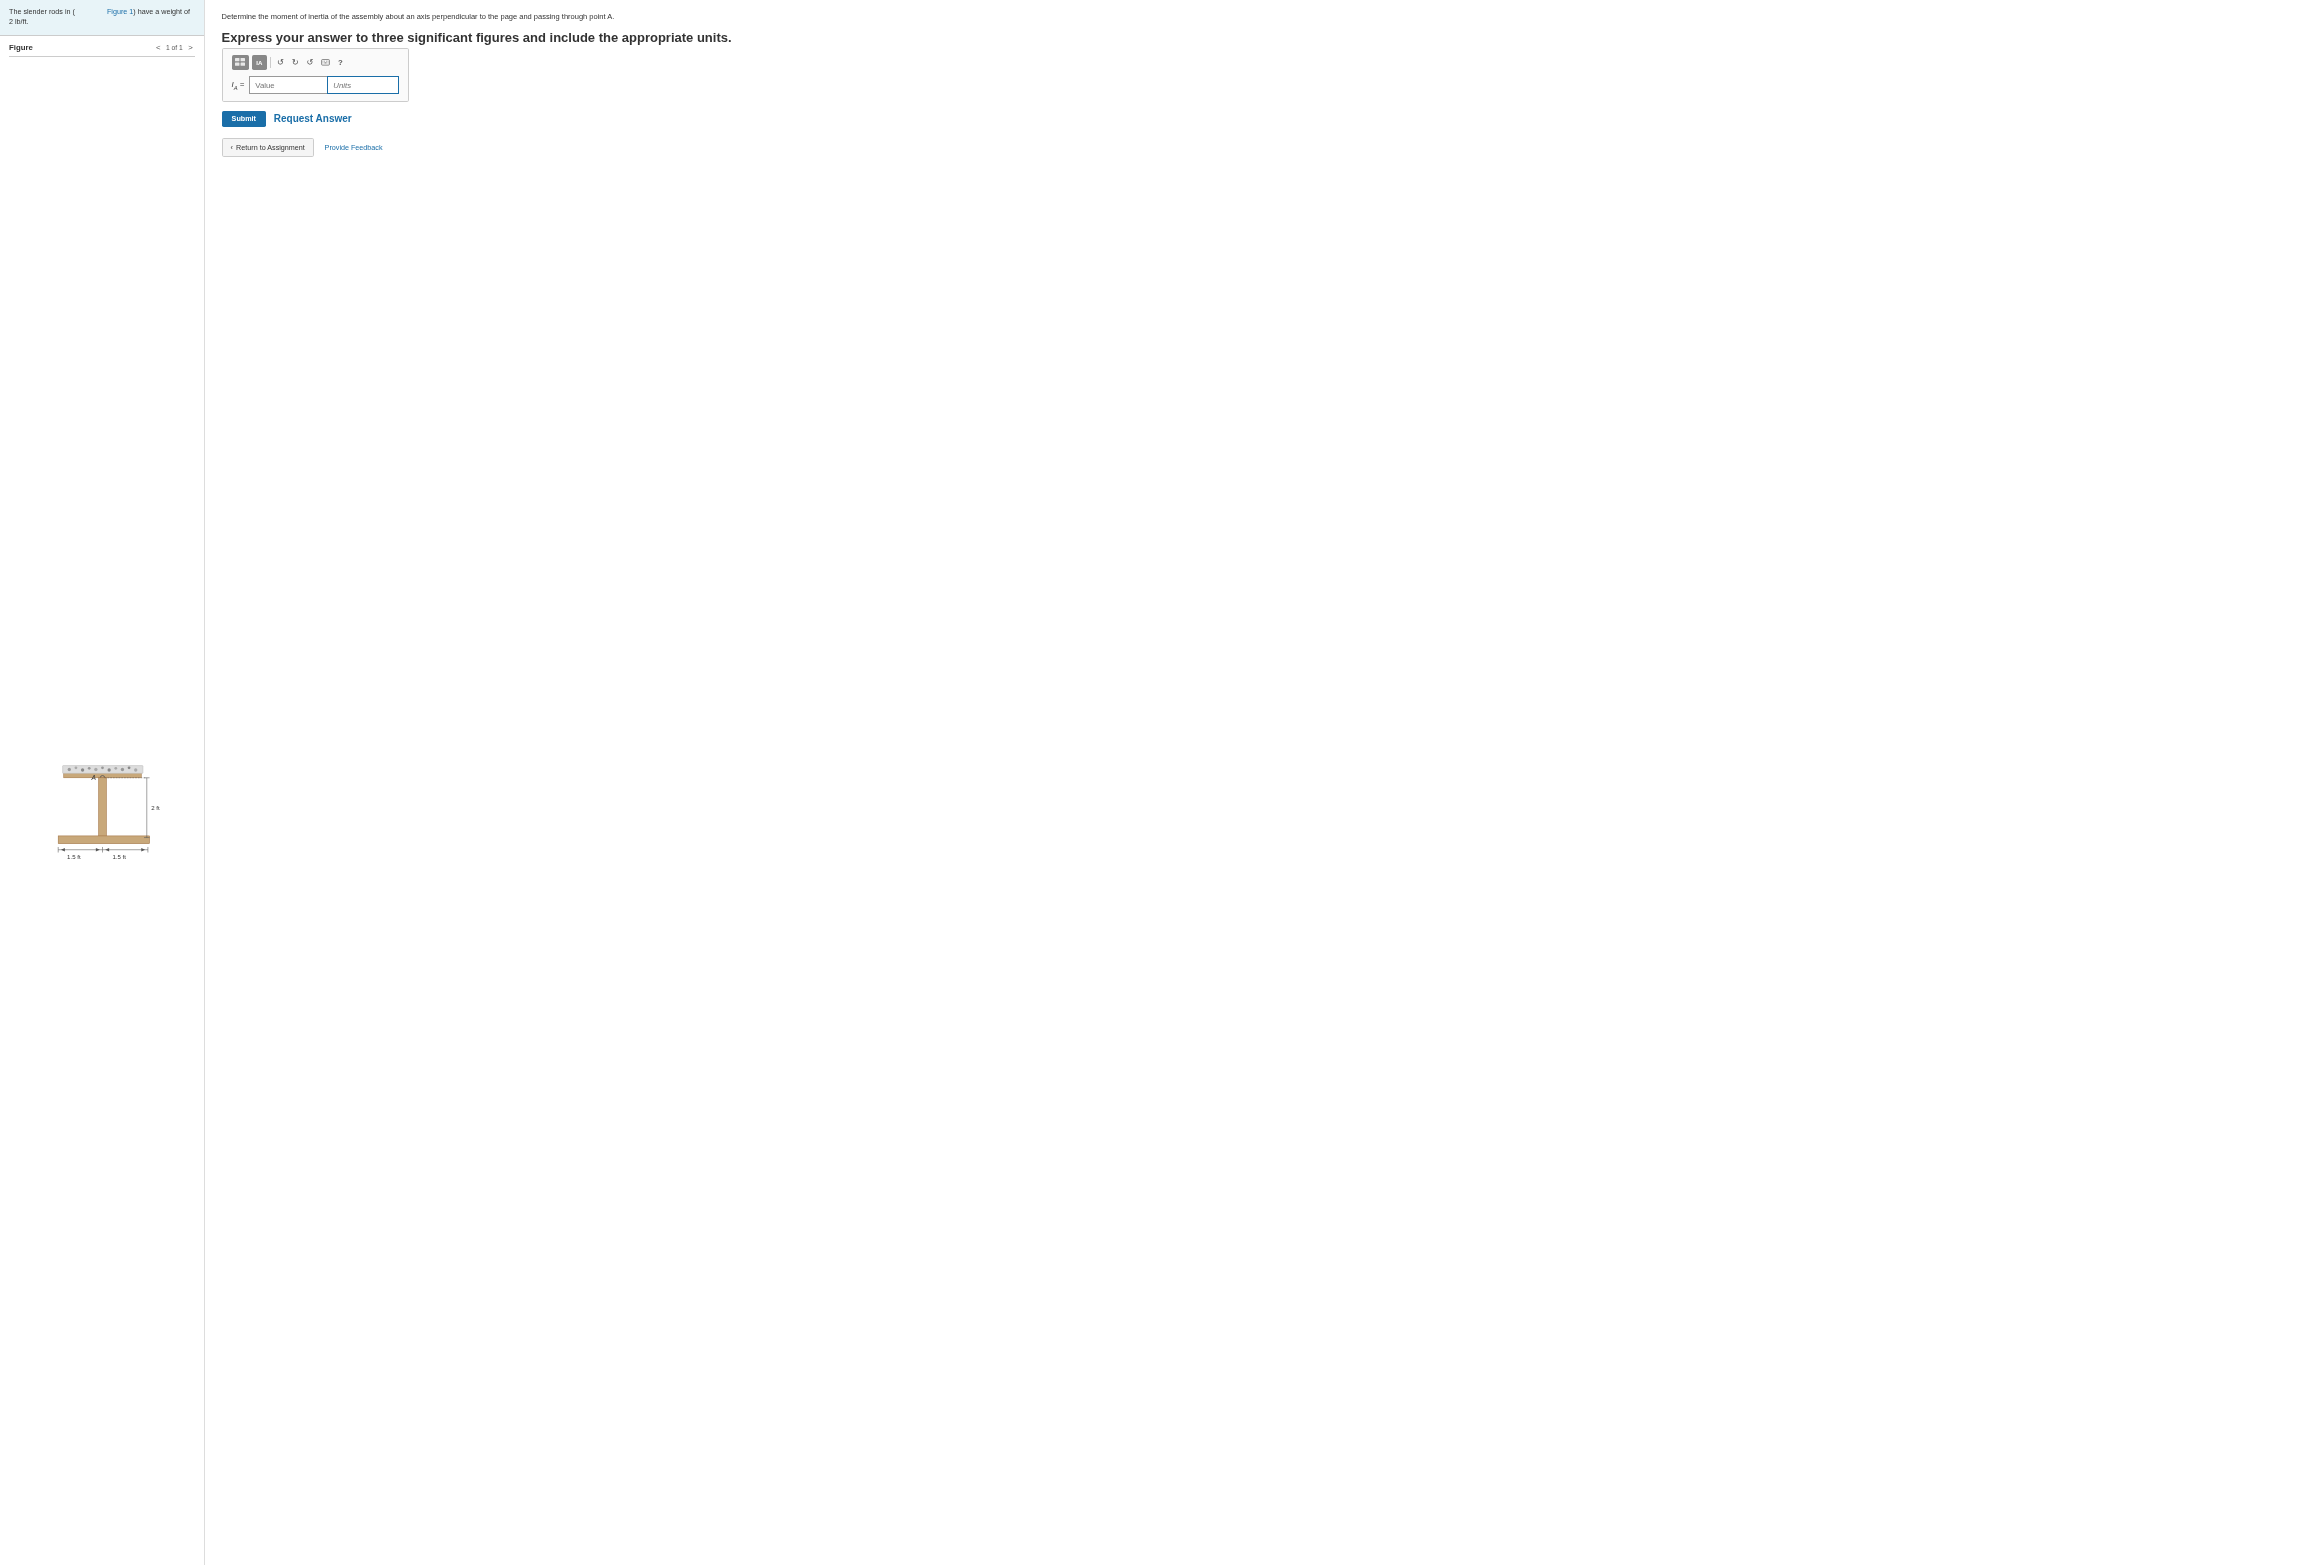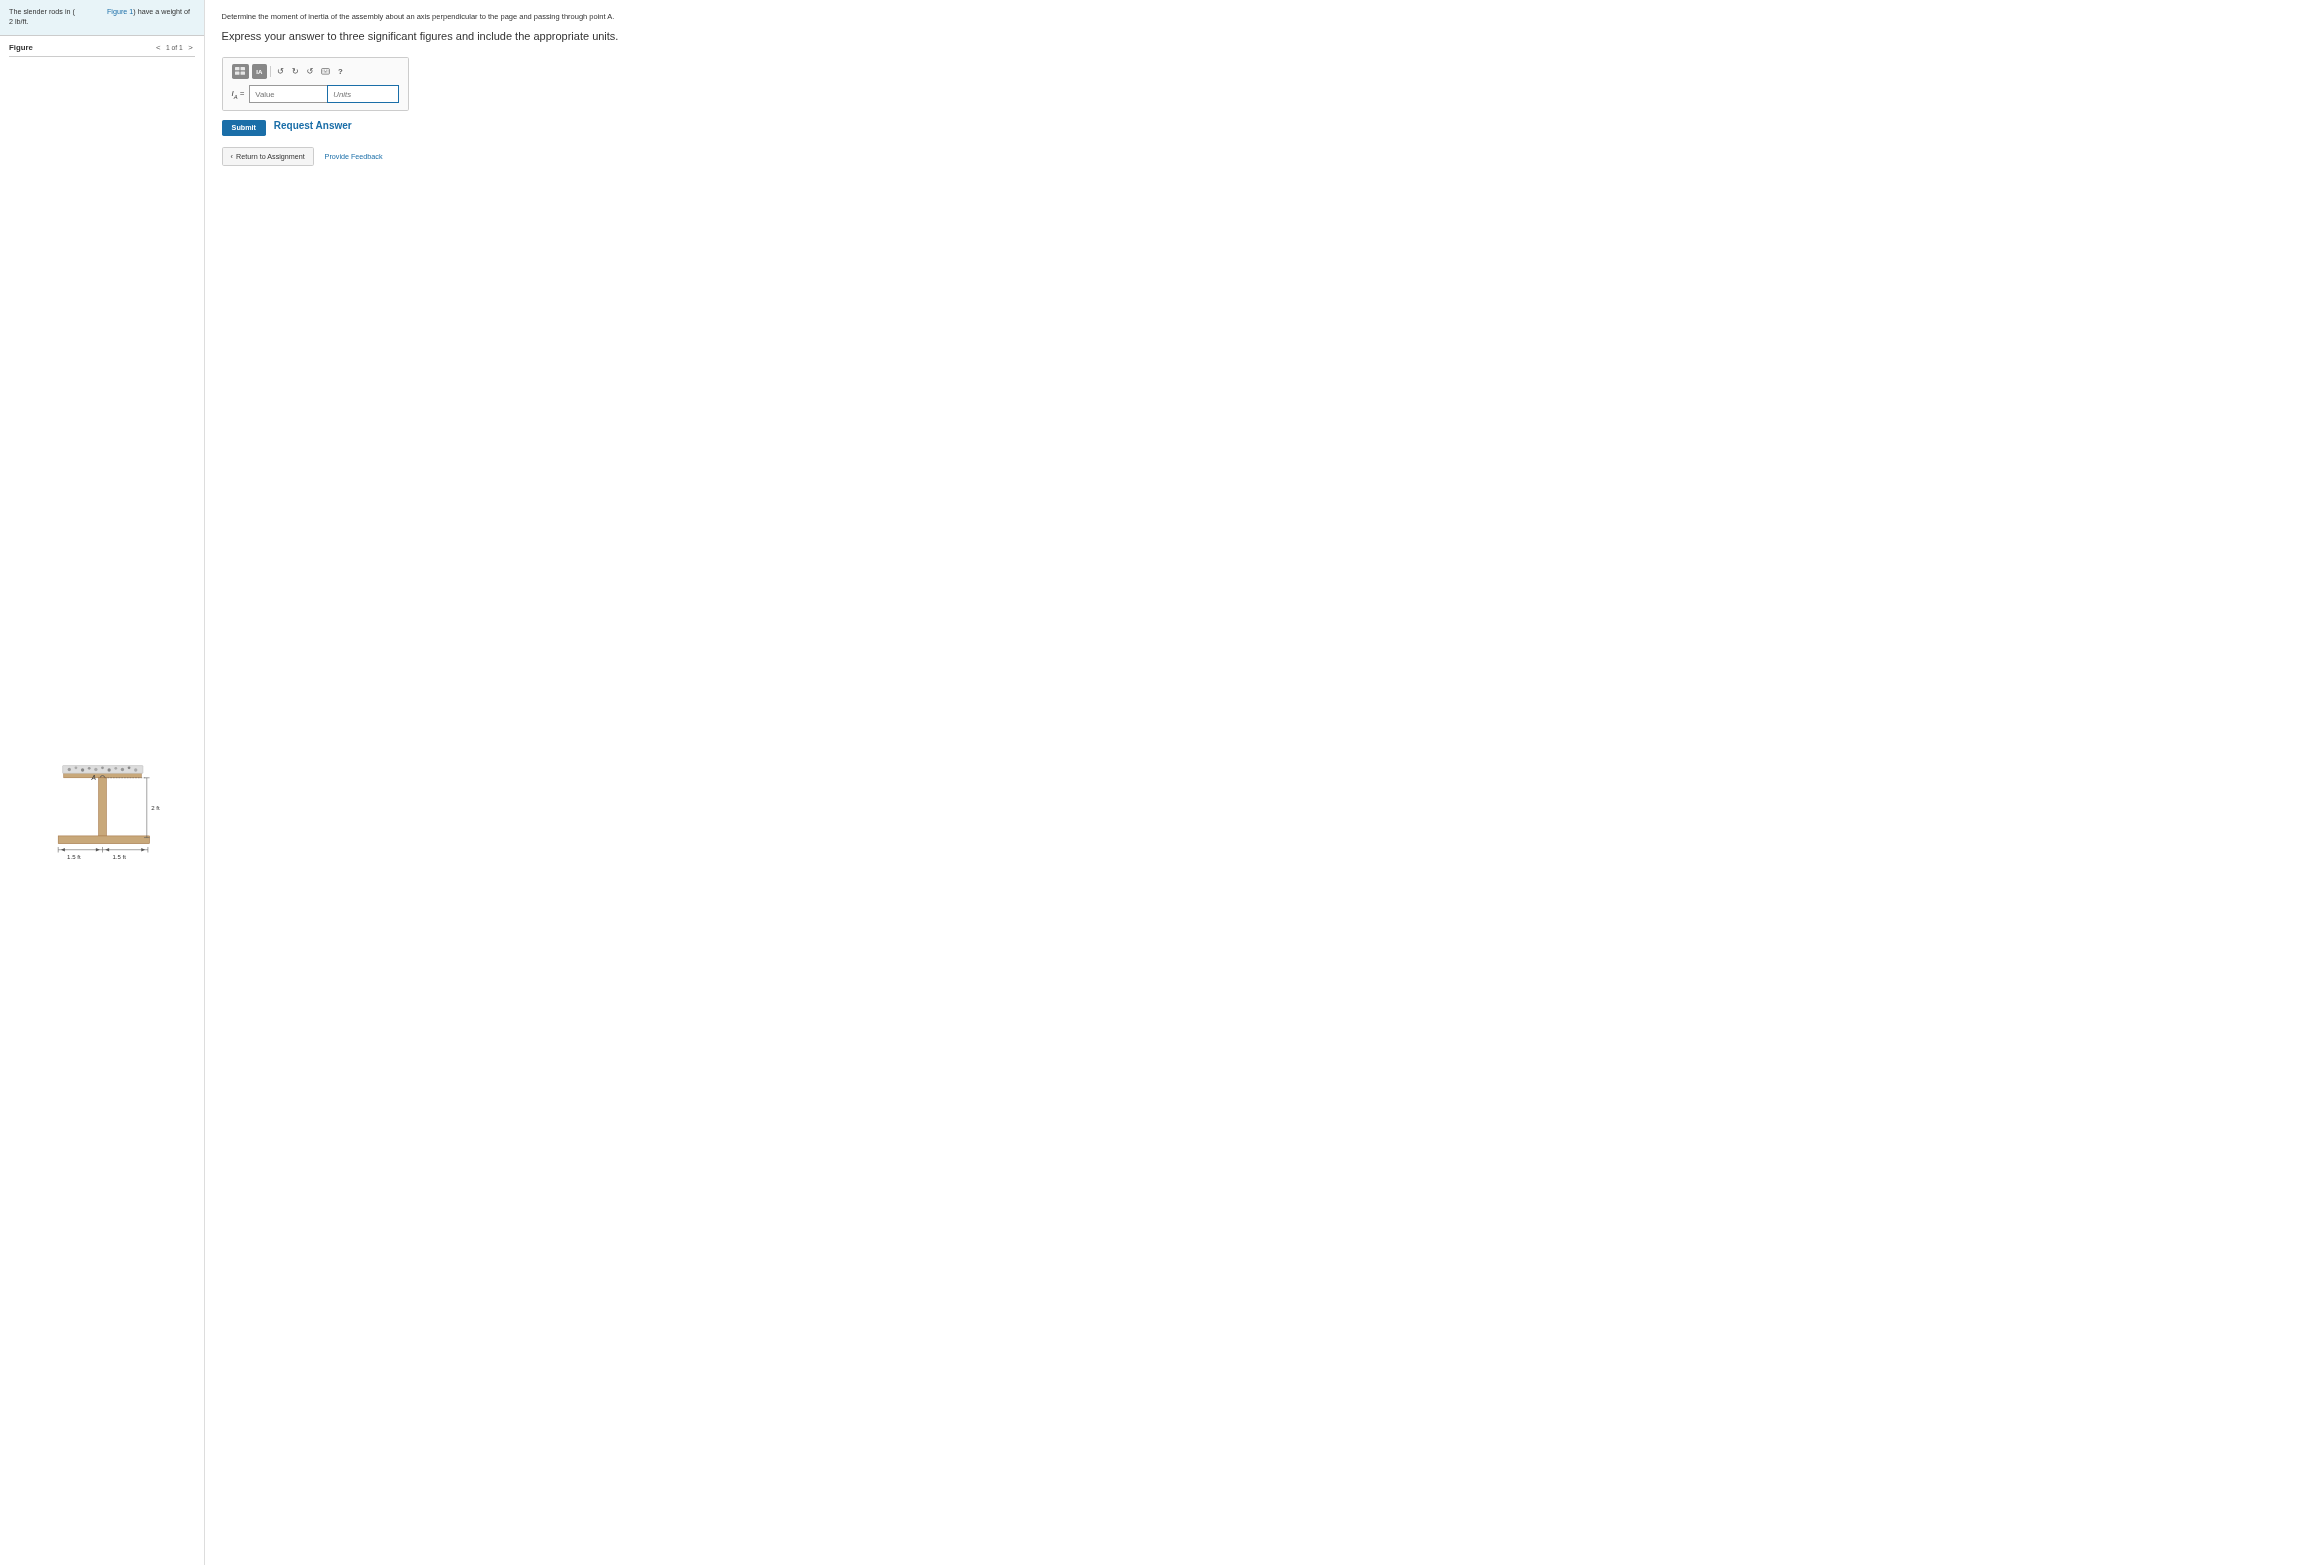--- a/index.html
+++ b/index.html
@@ -104,23 +104,23 @@
     }
 
     .question-text {
       font-size: 7.5px;
       color: #333;
       margin-bottom: 5px;
       line-height: 1.6;
     }
 
     .express-text {
-      font-weight: normal;
-      font-size: 11px;
-      margin-bottom: 12px;
+      font-weight: bold;
+      font-size: 13px;
+      margin-bottom: 0;
       line-height: 1.5;
     }
 
     
     .answer-box {
       border: 0.6px solid #ccc;
       border-radius: 1.7px;
       padding: 6.7px 9px;
       display: inline-block;
       background: #fafafa;
@@ -200,21 +200,21 @@
       font-size: 7.8px;
       outline: none;
       background: #fff;
       color: #999;
       font-style: italic;
     }
 
     
     .buttons-row {
       display: flex;
-      align-items: flex-start;
+      align-items: center;
       gap: 7.8px;
       margin-bottom: 11px;
     }
 
     .submit-btn {
       background: #1a6ea8;
       color: #fff;
       border: none;
       border-radius: 1.7px;
       padding: 3.9px 10px;

